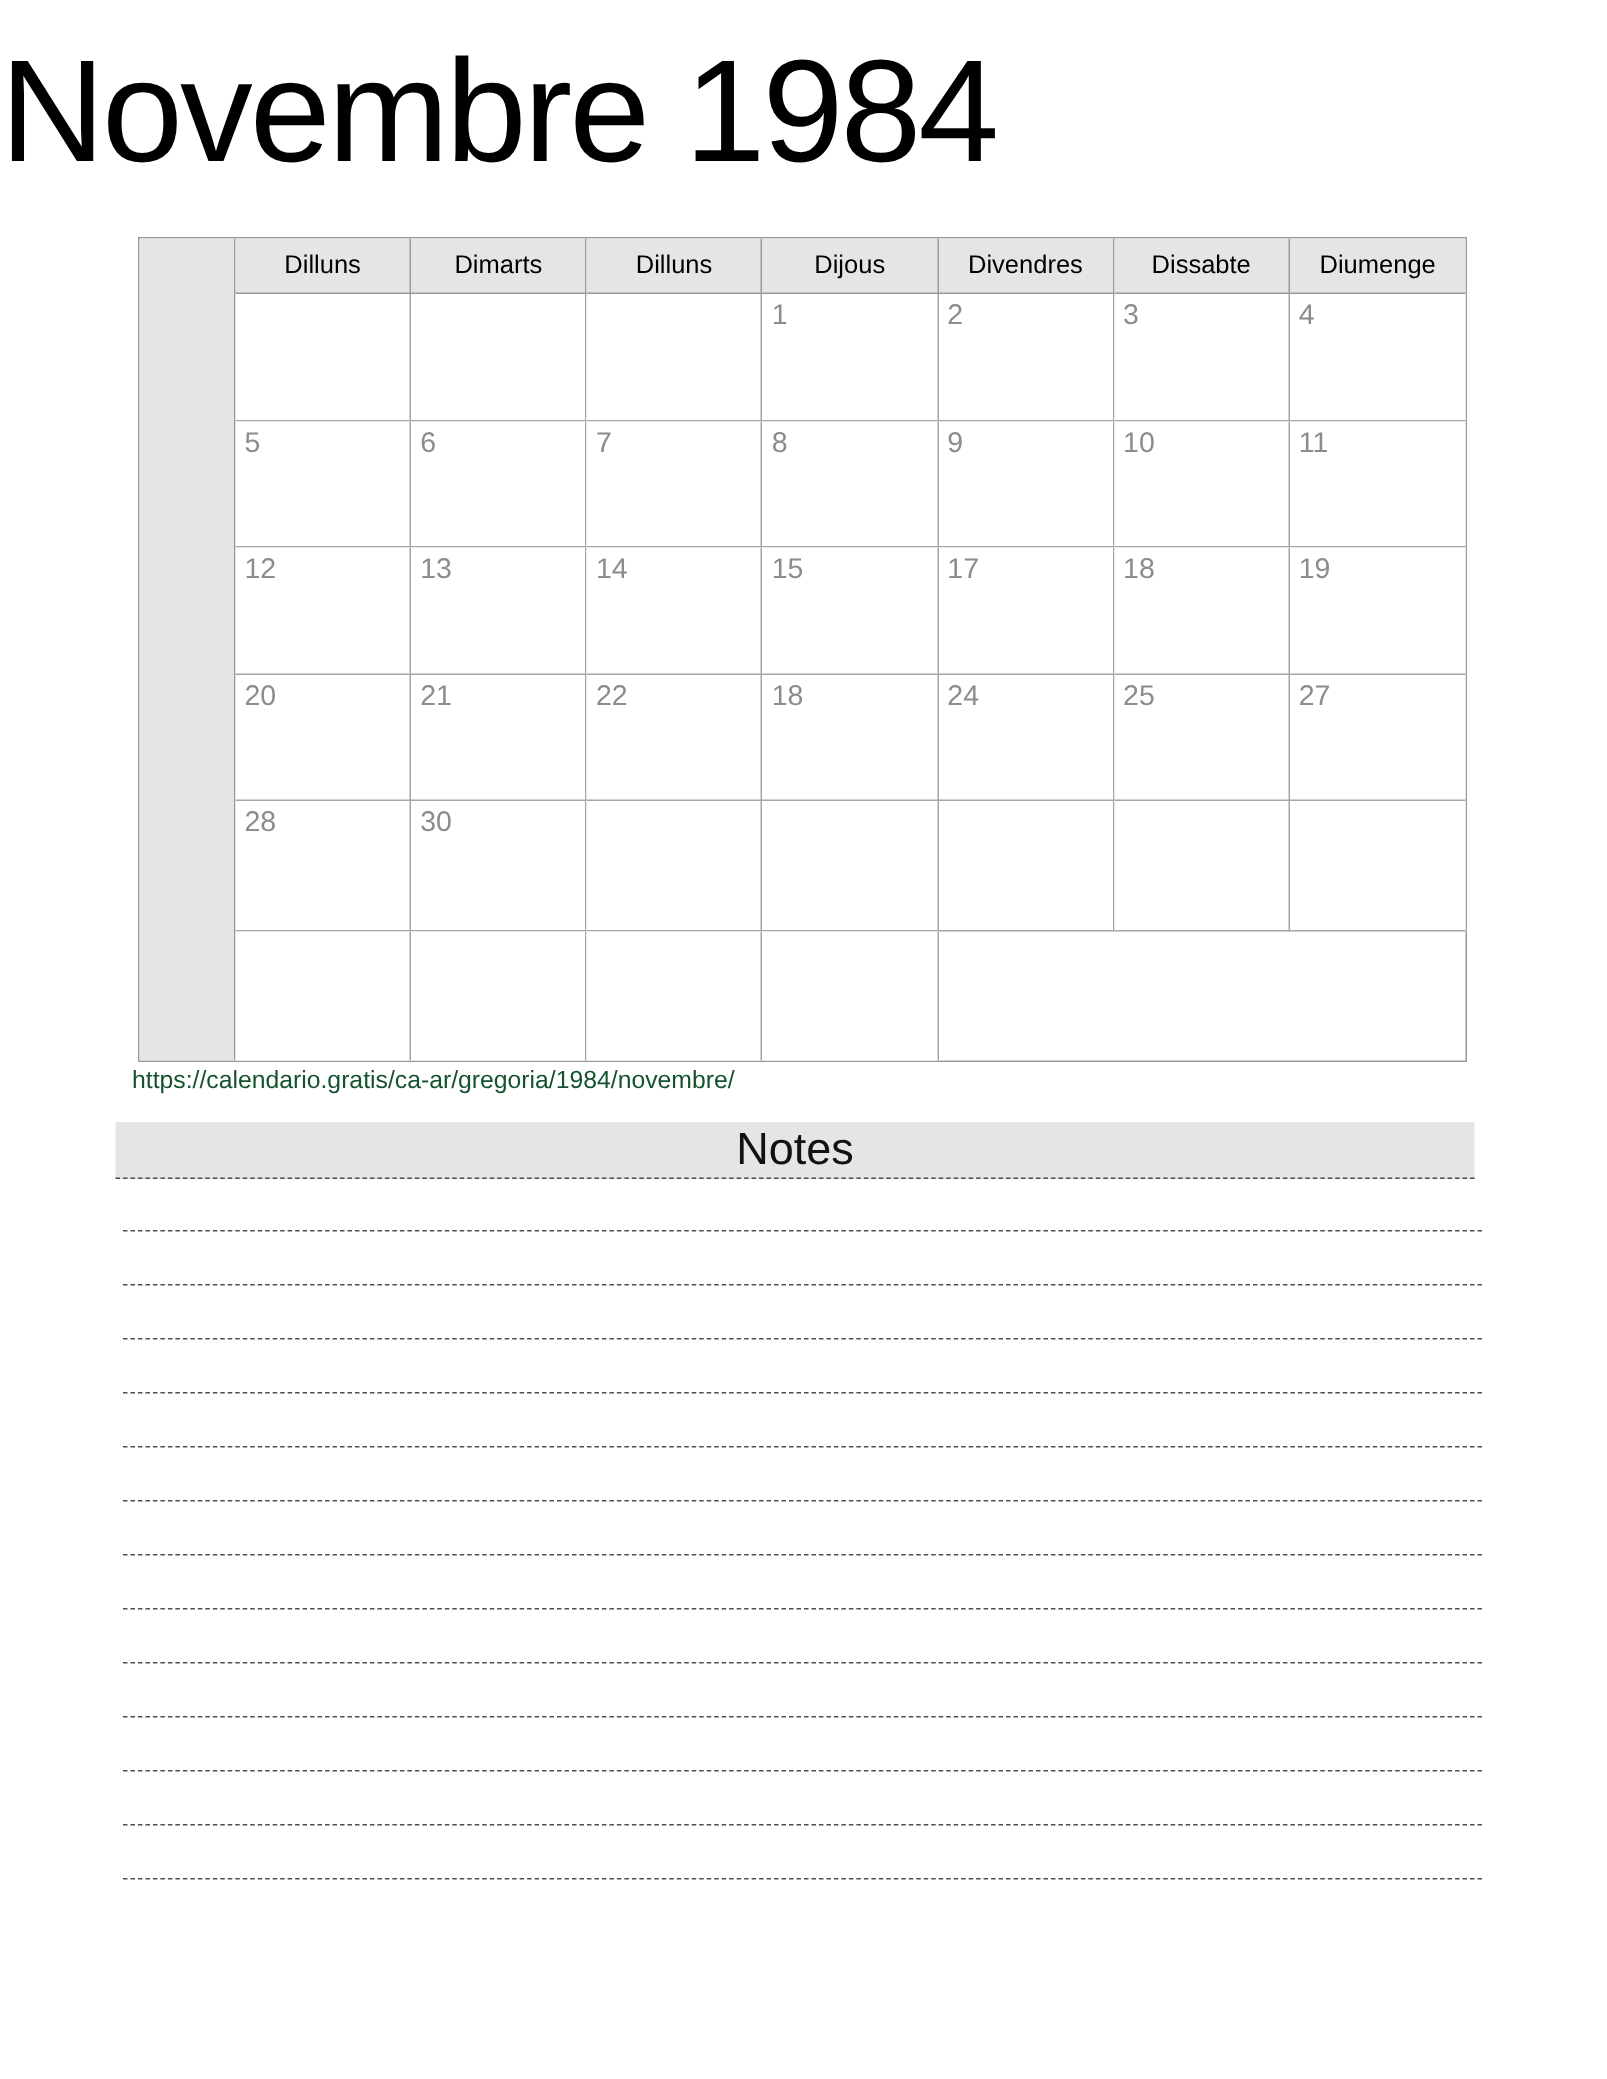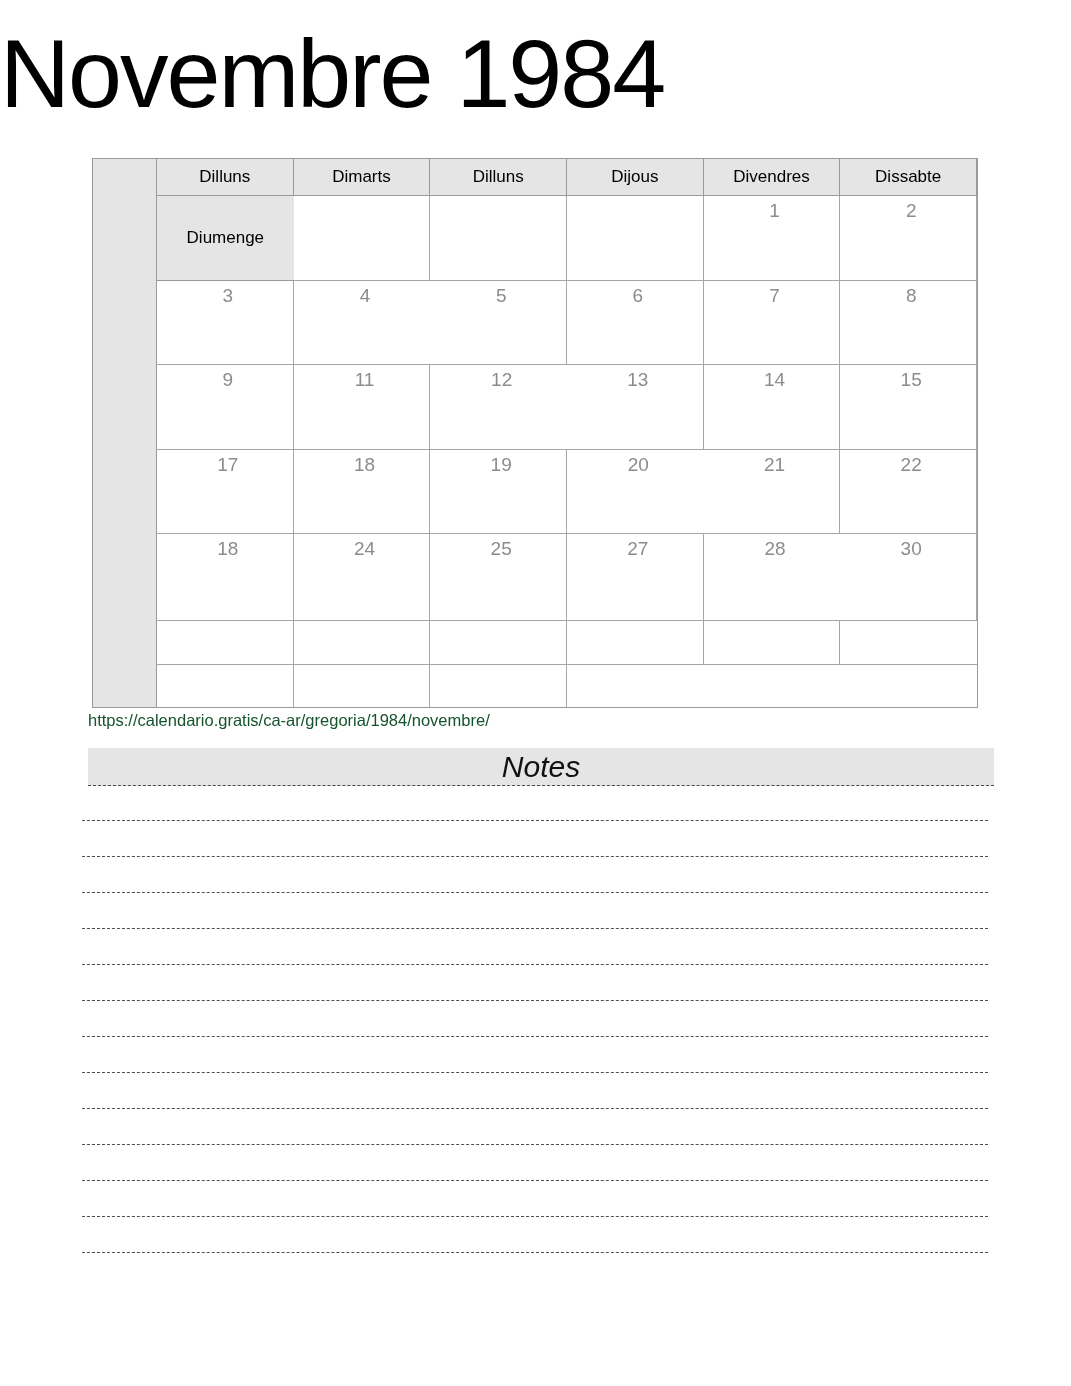--- a/index.html
+++ b/index.html
@@ -26,23 +26,22 @@
     background:#fff;
   }
   .cal-sidebar {
     width:64px; flex:0 0 64px;
     background:#e5e5e5;
     border-right:1px solid #9a9a9a;
   }
   .cal-grid {
     flex:1 1 auto;
     display:grid;
-    grid-template-columns:repeat(6,1fr);
+    grid-template-columns:repeat(7,1fr);
     grid-template-rows:37px 85px 84px 85px 84px 87px auto;
-    text-align:center;
   }
   .cal-head-cell {
     background:#e5e5e5;
     border-right:1px solid #9a9a9a;
     border-bottom:1px solid #9a9a9a;
     display:flex; align-items:center; justify-content:center;
     font-size:17px; color:#000;
   }
   .cal-cell {
     border-right:1px solid #a6a6a6;
@@ -58,25 +57,25 @@
     color:#8c8c8c;
   }
   
   .source-url {
     position:absolute; left:88px; top:711px;
     font-size:16.5px; color:#14532d;
     letter-spacing:0;
   }
   
   .notes-header {
-    position:absolute; left:88px; top:748px;
+    position:absolute; left:77px; top:748px;
     width:906px; height:38px;
     background:#e5e5e5;
     border-bottom:1px dashed #4a4a4a;
-    display:flex; align-items:center; justify-content:center;font-style:italic;
+    display:flex; align-items:center; justify-content:center;
   }
   .notes-title {
     font-size:30px; color:#111; line-height:1;
   }
   .notes-lines {
     position:absolute; left:82px; top:785px;
     width:906px;
   }
   .note-line {
     height:36px;
@@ -130,20 +129,23 @@
         <div class="cal-cell">
           <span class="day-num">7</span>
         </div>
         <div class="cal-cell">
           <span class="day-num">8</span>
         </div>
         <div class="cal-cell">
           <span class="day-num">9</span>
         </div>
         <div class="cal-cell">
+          <span class="day-num">10</span>
+        </div>
+        <div class="cal-cell">
           <span class="day-num">11</span>
         </div>
         <div class="cal-cell">
           <span class="day-num">12</span>
         </div>
         <div class="cal-cell">
           <span class="day-num">13</span>
         </div>
         <div class="cal-cell">
           <span class="day-num">14</span>

